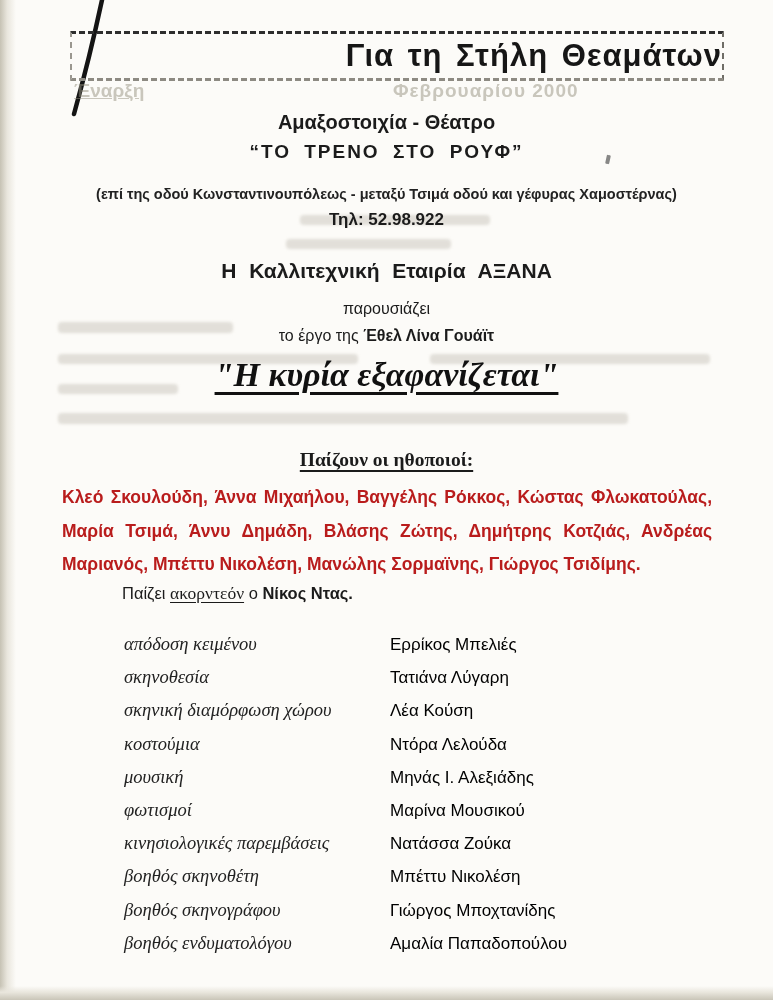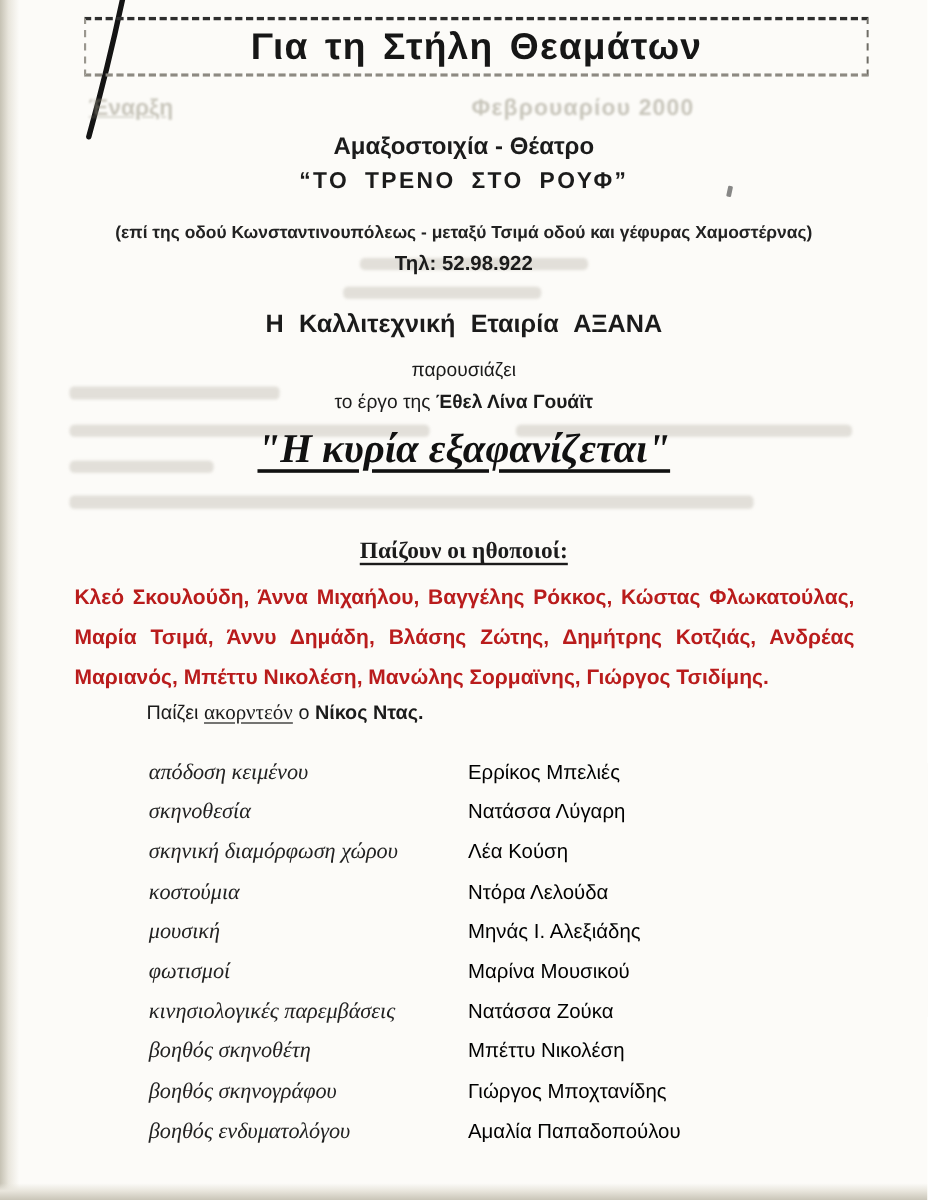--- a/index.html
+++ b/index.html
@@ -12,26 +12,26 @@
     position:absolute; left:0; top:0; width:16px; height:100%;
     background:linear-gradient(90deg, #c6c2b4 0%, #e9e6dd 45%, rgba(252,251,248,0) 100%);
   }
   .edge-bottom {
     position:absolute; left:0; bottom:0; width:100%; height:14px;
     background:linear-gradient(0deg, #c9c5b8 0%, #e9e6dd 55%, rgba(252,251,248,0) 100%);
   }
   .pen-stroke { position:absolute; left:58px; top:0; }
 
   .title-box {
-    position:absolute; left:70px; top:14px; width:650px; height:44px;
+    position:absolute; left:70px; top:31px; width:650px; height:44px;
     border-top:3px dashed #2e2e2e;
     border-bottom:3px dashed #8d8a82;
     border-left:2px dashed #9a978f;
     border-right:2px dashed #6f6d66;
-    display:flex; align-items:center; justify-content:center;
+    display:flex; align-items:center; justify-content:flex-end;
   }
   .title-box .t {
     font-size:31px; font-weight:700; letter-spacing:1px; word-spacing:4px; color:#161616;
   }
 
   .cline { position:absolute; left:0; width:100%; text-align:center; }
   .venue-type   { top:111px; font-size:20px; font-weight:700; }
   .venue-name   { top:141px; font-size:19px; font-weight:700; letter-spacing:2px; word-spacing:6px; }
   .venue-addr   { top:186px; font-size:14.5px; font-weight:700; color:#222; }
   .venue-phone  { top:210px; font-size:17px; font-weight:700; }
@@ -137,21 +137,21 @@
   </div>
 
   <div class="credits">
     <div class="credit-row">
       <span class="role">απόδοση κειμένου</span>
       <span class="name">Ερρίκος Μπελιές</span>
     </div>
 
     <div class="credit-row">
       <span class="role">σκηνοθεσία</span>
-      <span class="name">Νατάσσα Λύγαρη</span>
+      <span class="name">Τατιάνα Λύγαρη</span>
     </div>
 
     <div class="credit-row">
       <span class="role">σκηνική διαμόρφωση χώρου</span>
       <span class="name">Λέα Κούση</span>
     </div>
 
     <div class="credit-row">
       <span class="role">κοστούμια</span>
       <span class="name">Ντόρα Λελούδα</span>

